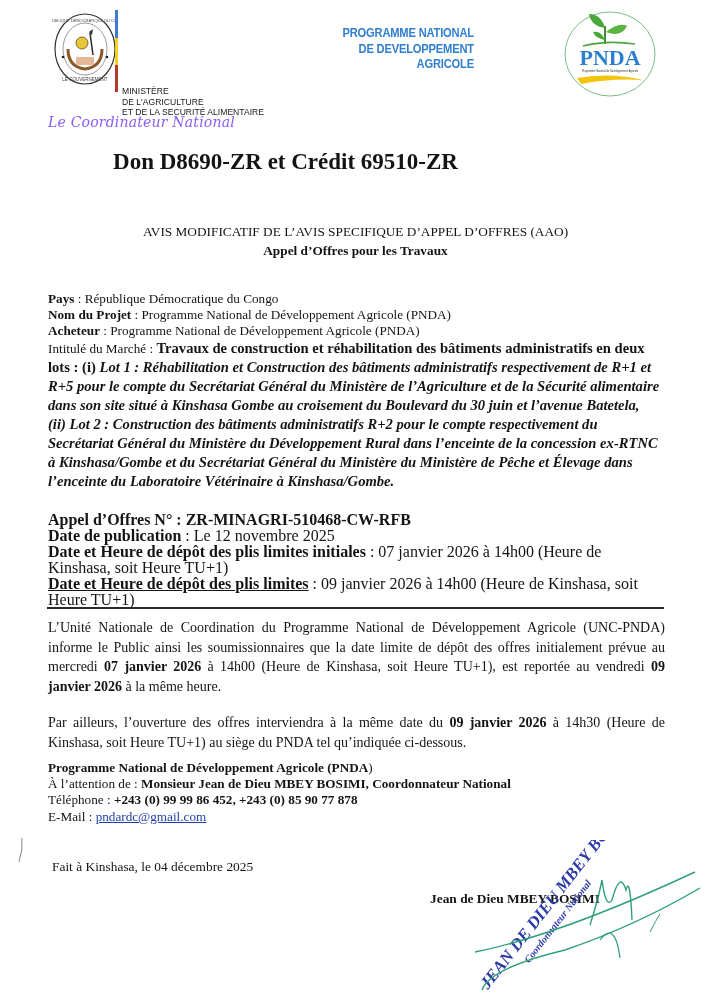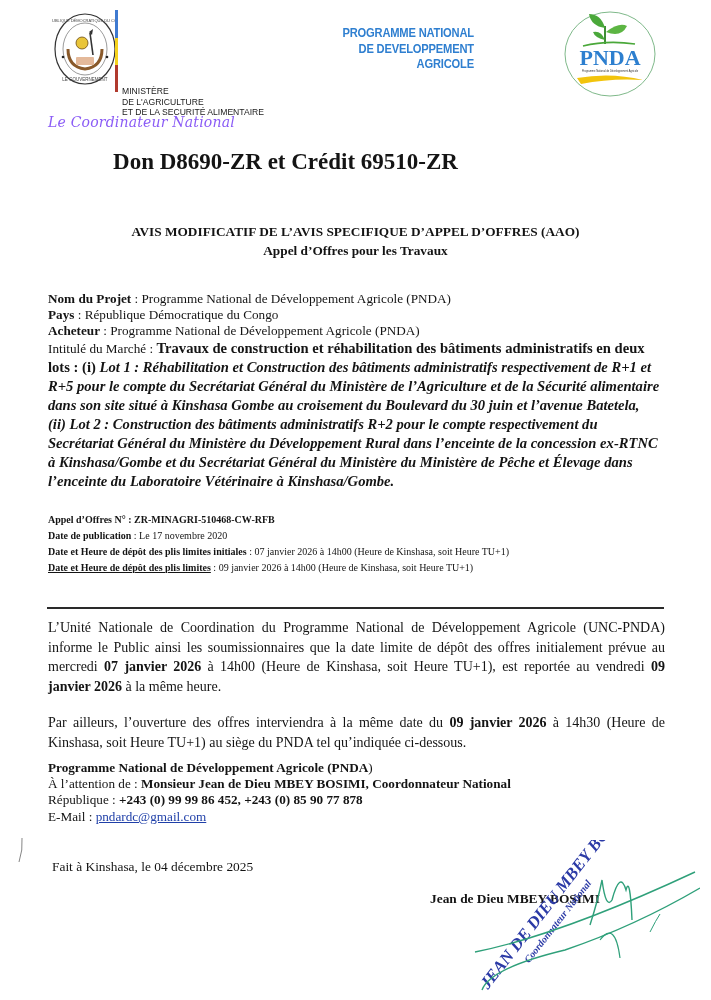--- a/index.html
+++ b/index.html
@@ -13,30 +13,30 @@
   .flag-bar .y { height: 33%; background: #f6d21c; }
   .flag-bar .r { height: 33%; background: #b03a2e; }
   .ministry { position: absolute; left: 122px; top: 38px; font-family: "Liberation Sans", sans-serif; font-size: 8.6px; line-height: 10.5px; color: #1a1a1a; letter-spacing: 0; margin-top: 48px; }
   .prog-title { position: absolute; left: 296px; top: 26px; width: 178px; text-align: right; font-family: "Liberation Sans", sans-serif; font-weight: bold; font-size: 12.4px; line-height: 15.5px; color: #2f7fd0; transform: scaleX(0.9); transform-origin: right top; letter-spacing: -0.2px; }
   .pnda-logo { position: absolute; left: 561px; top: 8px; width: 98px; height: 90px; }
 
   .coordinator { position: absolute; left: 48px; top: 114px; font-family: "DejaVu Serif", serif; font-style: italic; font-size: 14px; color: #8b5cf6; letter-spacing: 0.2px; }
 
   .serif { font-family: "Liberation Serif", serif; }
   .title-main { position: absolute; left: 0; width: 571px; top: 149px; text-align: center; font-size: 23px; font-weight: bold; }
-  .title-avis { position: absolute; left: 0; width: 711px; top: 224px; text-align: center; font-size: 13.3px; font-weight: bold; }
+  .title-avis { position: absolute; left: 0; width: 711px; top: 224px; text-align: center; font-size: 13.3px; font-weight: normal; }
   .title-appel { position: absolute; left: 0; width: 711px; top: 243px; text-align: center; font-size: 13.3px; font-weight: bold; }
 
   .info { position: absolute; left: 48px; top: 291px; width: 620px; font-size: 13.2px; line-height: 16px; }
   .info .row { white-space: nowrap; }
   .info b { font-weight: bold; }
   .marche { font-size: 14.6px; line-height: 19px; white-space: normal !important; width: 612px; }
   .marche .lbl { font-size: 13.2px; }
   .marche i { font-style: italic; font-weight: bold; }
-  .info2 { position: absolute; left: 48px; top: 512px; width: 620px; font-size: 10px; line-height: 16px; }
+  .info2 { position: absolute; left: 48px; top: 512px; width: 620px; font-size: 16px; line-height: 16px; }
   .rule { position: absolute; left: 47px; top: 607px; width: 617px; height: 2px; background: #2a2a2a; }
   .u { text-decoration: underline; }
 
   .para { position: absolute; left: 48px; width: 617px; font-size: 14px; line-height: 19.6px; text-align: justify; }
   .para1 { top: 618px; }
   .para2 { top: 713px; }
 
   .contact { position: absolute; left: 48px; top: 760px; width: 620px; font-size: 13.2px; line-height: 16.2px; }
   .email { color: #1f3fa8; text-decoration: underline; }
 
@@ -93,42 +93,42 @@
     <path d="M16 70 Q50 64 82 72 Q50 70 20 76 Z" fill="#f2c40c"></path>
   </svg>
 
   <div class="coordinator">Le Coordinateur National</div>
 
   <div class="title-main serif">Don D8690-ZR et Crédit 69510-ZR</div>
   <div class="title-avis serif">AVIS MODIFICATIF DE L’AVIS SPECIFIQUE D’APPEL D’OFFRES (AAO)</div>
   <div class="title-appel serif">Appel d’Offres pour les Travaux</div>
 
   <div class="info serif">
+    <div class="row"><b>Pays</b><span> : République Démocratique du Congo</span></div>
     <div class="row"><b>Nom du Projet</b><span> : Programme National de Développement Agricole (PNDA)</span></div>
-    <div class="row"><b>Pays</b><span> : République Démocratique du Congo</span></div>
     <div class="row"><b>Acheteur</b><span> : Programme National de Développement Agricole (PNDA)</span></div>
     <div class="row marche"><span class="lbl">Intitulé du Marché : </span><b>Travaux de construction et réhabilitation des bâtiments administratifs en deux lots : (i) </b><i>Lot 1 : Réhabilitation et Construction des bâtiments administratifs respectivement de R+1 et R+5 pour le compte du Secrétariat Général du Ministère de l’Agriculture et de la Sécurité alimentaire dans son site situé à Kinshasa Gombe au croisement du Boulevard du 30 juin et l’avenue Batetela, (ii) Lot 2 : Construction des bâtiments administratifs R+2 pour le compte respectivement du Secrétariat Général du Ministère du Développement Rural dans l’enceinte de la concession ex-RTNC à Kinshasa/Gombe et du Secrétariat Général du Ministère du Ministère de Pêche et Élevage dans l’enceinte du Laboratoire Vétérinaire à Kinshasa/Gombe.</i></div>
   </div>
 
   <div class="info2 serif">
     <div><b>Appel d’Offres N° : </b><b>ZR-MINAGRI-510468-CW-RFB</b></div>
-    <div><b>Date de publication</b><span> : Le 17 novembre 2020</span></div>
+    <div><b>Date de publication</b><span> : Le 12 novembre 2025</span></div>
     <div><b>Date et Heure de dépôt des plis limites initiales</b><span> : 07 janvier 2026 à 14h00 (Heure de Kinshasa, soit Heure TU+1)</span></div>
     <div><b class="u">Date et Heure de dépôt des plis limites</b><span> : 09 janvier 2026 à 14h00 (Heure de Kinshasa, soit Heure TU+1)</span></div>
   </div>
   <div class="rule"></div>
 
   <div class="para para1 serif"><span>L’Unité Nationale de Coordination du Programme National de Développement Agricole (UNC-PNDA) informe le Public ainsi les soumissionnaires que la date limite de dépôt des offres initialement prévue au mercredi </span><b>07 janvier 2026</b><span> à 14h00 (Heure de Kinshasa, soit Heure TU+1), est reportée au vendredi </span><b>09 janvier 2026</b><span> à la même heure.</span></div>
 
   <div class="para para2 serif"><span>Par ailleurs, l’ouverture des offres interviendra à la même date du </span><b>09 janvier 2026</b><span> à 14h30 (Heure de Kinshasa, soit Heure TU+1) au siège du PNDA tel qu’indiquée ci-dessous.</span></div>
 
   <div class="contact serif">
     <div><b>Programme National de Développement Agricole (PNDA</b><span>)</span></div>
     <div><span>À l’attention de : </span><b>Monsieur Jean de Dieu MBEY BOSIMI, Coordonnateur National</b></div>
-    <div><span>République : </span><b>+243 (0) 99 99 86 452, +243 (0) 85 90 77 878</b></div>
+    <div><span>Téléphone : </span><b>+243 (0) 99 99 86 452, +243 (0) 85 90 77 878</b></div>
     <div><span>E-Mail : </span><a class="email">pndardc@gmail.com</a></div>
   </div>
 
   <svg class="margin-mark" viewBox="0 0 6 24">
       <path d="M4 0 Q5 12 1 24" stroke="#666" stroke-width="0.8" fill="none"></path>
     </svg>
 
   <div class="done serif">Fait à Kinshasa, le 04 décembre 2025</div>
   <div class="signer serif">Jean de Dieu MBEY BOSIMI</div>
 

